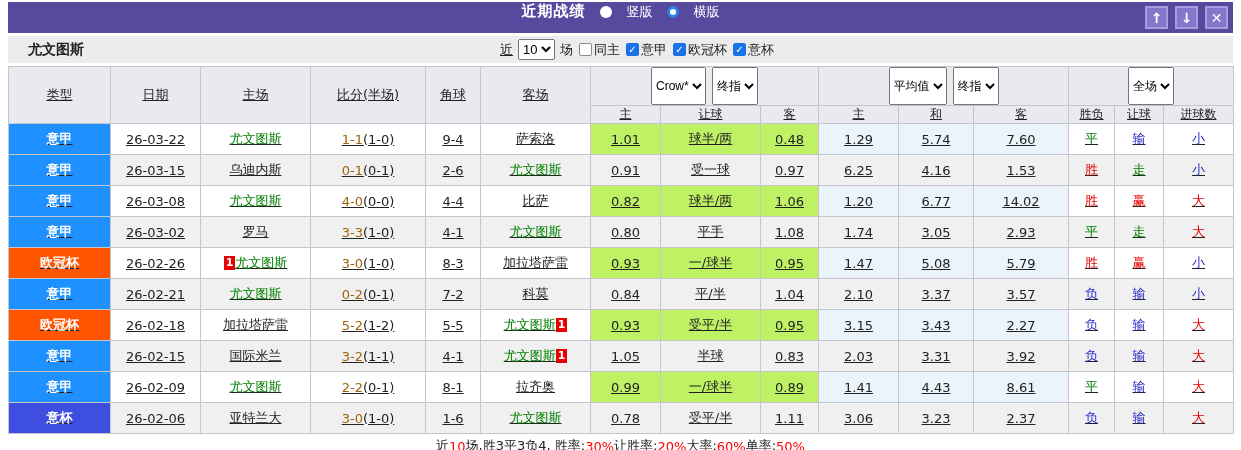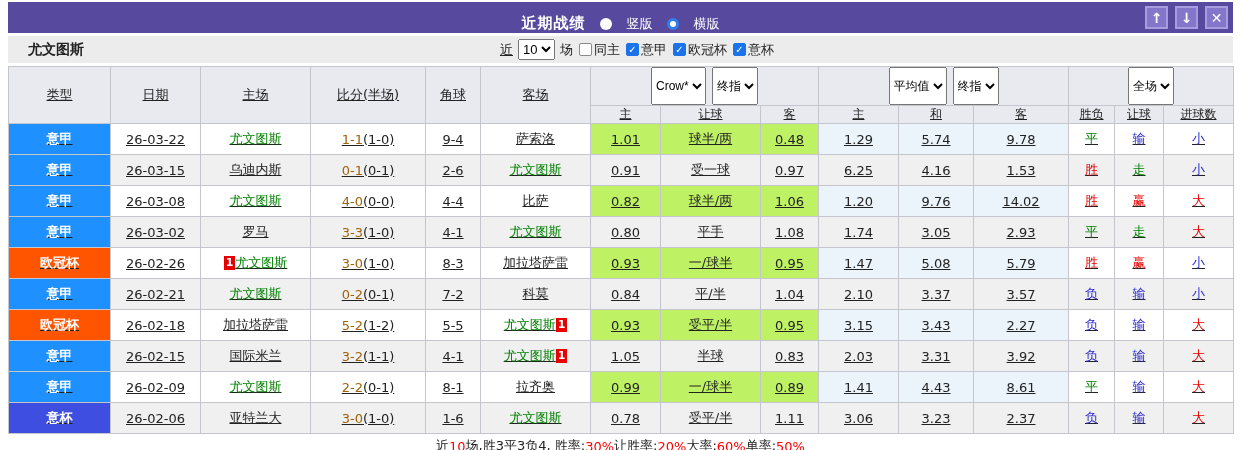--- a/index.html
+++ b/index.html
@@ -1,21 +1,21 @@
 <!DOCTYPE html>
 <html><head>
 <meta charset="utf-8">
 <style>
   * { box-sizing: border-box; }
   html,body { margin:0; padding:0; background:#fff; width:1241px; height:450px; overflow:hidden;
     font-family:"DejaVu Sans","Liberation Sans",sans-serif; }
   .wrap { margin:2px 8px 0 8px; width:1225px; }
 
   
-  .titlebar { height:31px; background:#574a9e; position:relative; display:flex; align-items:flex-end; color:#fff; }
+  .titlebar { height:31px; background:#574a9e; position:relative; display:flex; align-items:flex-start; color:#fff; }
   .title-group { margin:0 auto; display:flex; align-items:center; gap:14px; }
   .title { font-size:15px; font-weight:bold; letter-spacing:1px; }
   .radio-item { display:inline-flex; align-items:center; gap:15px; font-size:13px; cursor:pointer; }
   .radio { width:12px; height:12px; border-radius:50%; background:#fff; display:inline-block; }
   .radio.on { width:12px; height:12px; border:3px solid #2f7fe8; background:#fff; }
   .tb-buttons { position:absolute; right:5px; top:4px; display:flex; gap:7px; }
   .tb-btn { width:23px; height:23px; background:#8376cb; border:2px solid #a89bde; color:#fff;
     font-size:14px; font-weight:bold; display:flex; align-items:center; justify-content:center; cursor:pointer; }
 
   
@@ -172,21 +172,21 @@
           <td>26-03-22</td>
           <td><span class="juve">尤文图斯</span></td>
           <td><span class="score-main">1-1</span><span class="half">(1-0)</span></td>
           <td>9-4</td>
           <td><span class="opp">萨索洛</span></td>
           <td class="crow">1.01</td>
           <td class="crow">球半/两</td>
           <td class="crow">0.48</td>
           <td class="avg">1.29</td>
           <td class="avg">5.74</td>
-          <td class="avg">9.78</td>
+          <td class="avg">7.60</td>
           <td style="color: rgb(0, 128, 0);">平</td>
           <td style="color: rgb(41, 41, 204);">输</td>
           <td style="color: rgb(41, 41, 204);">小</td>
         </tr>
         <tr class="even">
           <td class="league" style="background: rgb(30, 144, 255);">意甲</td>
           <td>26-03-15</td>
           <td><span class="opp">乌迪内斯</span></td>
           <td><span class="score-main">0-1</span><span class="half">(0-1)</span></td>
           <td>2-6</td>
@@ -205,21 +205,21 @@
           <td class="league" style="background: rgb(30, 144, 255);">意甲</td>
           <td>26-03-08</td>
           <td><span class="juve">尤文图斯</span></td>
           <td><span class="score-main">4-0</span><span class="half">(0-0)</span></td>
           <td>4-4</td>
           <td><span class="opp">比萨</span></td>
           <td class="crow">0.82</td>
           <td class="crow">球半/两</td>
           <td class="crow">1.06</td>
           <td class="avg">1.20</td>
-          <td class="avg">9.76</td>
+          <td class="avg">6.77</td>
           <td class="avg">14.02</td>
           <td style="color: rgb(230, 0, 0);">胜</td>
           <td style="color: rgb(230, 0, 0);">赢</td>
           <td style="color: rgb(230, 0, 0);">大</td>
         </tr>
         <tr class="even">
           <td class="league" style="background: rgb(30, 144, 255);">意甲</td>
           <td>26-03-02</td>
           <td><span class="opp">罗马</span></td>
           <td><span class="score-main">3-3</span><span class="half">(1-0)</span></td>

